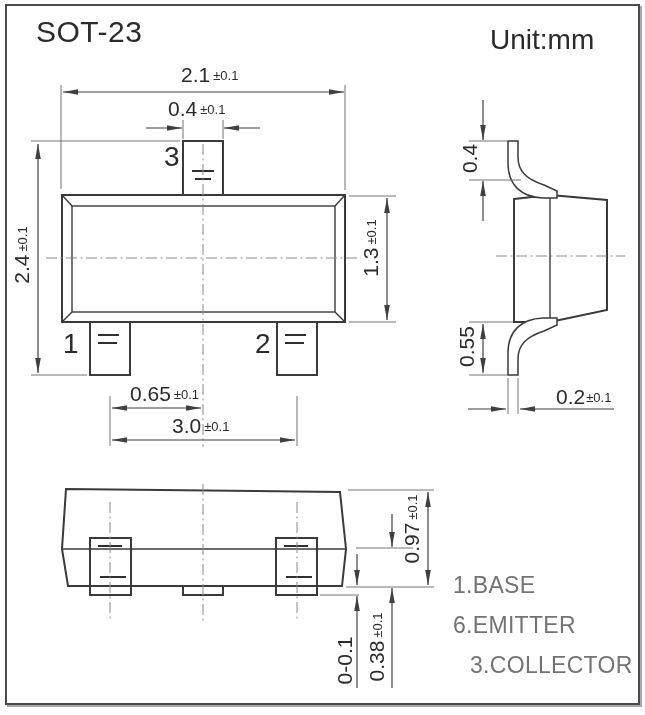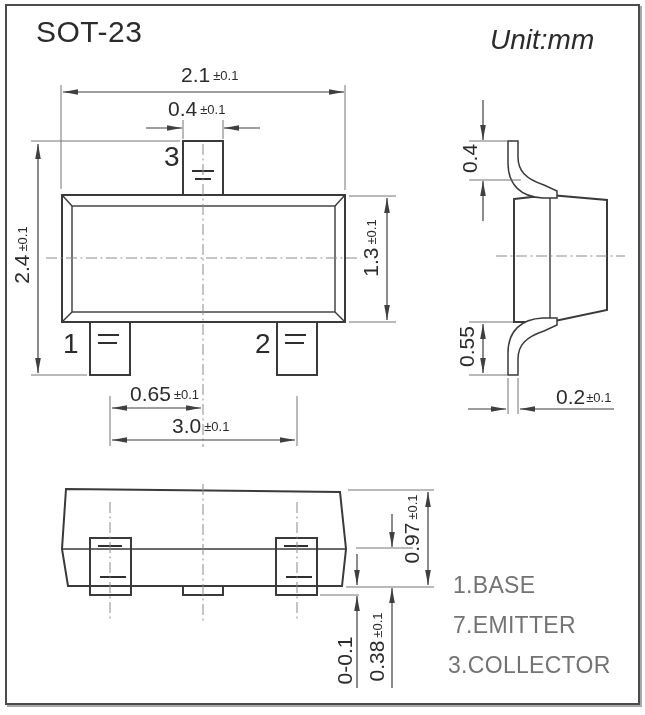--- a/index.html
+++ b/index.html
@@ -10,21 +10,21 @@
   svg{position:absolute;left:0;top:0;}
   .ol{stroke:#3a3a3a;stroke-width:2;fill:none;}
   .ot{stroke:#3a3a3a;stroke-width:1.4;fill:none;}
   .lead{stroke:#3a3a3a;stroke-width:1.5;fill:#ffffff;}
   .dl{stroke:#3f3f3f;stroke-width:1.2;fill:none;}
   .xl{stroke:#757575;stroke-width:1;fill:none;}
   .cl{stroke:#8a8a8a;stroke-width:1;fill:none;stroke-dasharray:11 3.5 2 3.5;}
   .mk{stroke:#2f2f2f;stroke-width:2;fill:none;}
   .lbl{position:absolute;white-space:nowrap;}
   .title{font-size:30px;letter-spacing:0.5px;}
-  .unit{font-size:28px;font-style:italic;}
+  .unit{font-size:28px;}
   .dim{position:absolute;white-space:nowrap;font-size:21px;color:#2b2b2b;}
   .dim .tol{font-size:13px;margin-left:3px;vertical-align:2px;}
   .rot{transform:rotate(-90deg);transform-origin:center;text-align:center;width:120px;}
   .pin{position:absolute;font-size:28px;color:#2b2b2b;}
   .legend-item{position:absolute;font-size:23px;color:#737373;letter-spacing:0.3px;}
 </style>
 </head>
 <body>
 
 <div id="page">
@@ -157,15 +157,15 @@
 
   <div class="dim rot" style="left:410px;top:145px;width:120px"><span class="val">0.4</span><span class="tol"></span></div>
   <div class="dim rot" style="left:407px;top:333px;width:120px"><span class="val">0.55</span><span class="tol"></span></div>
   <div class="dim" style="left:556px;top:385px"><span class="val">0.2</span><span class="tol" style="margin-left:1px">±0.1</span></div>
 
   <div class="dim rot" style="left:352px;top:517px"><span class="val">0.97</span><span class="tol">±0.1</span></div>
   <div class="dim rot" style="left:285px;top:647px"><span class="val">0-0.1</span><span class="tol"></span></div>
   <div class="dim rot" style="left:317px;top:635px"><span class="val">0.38</span><span class="tol">±0.1</span></div>
 
   <div class="legend-item" style="left:453px;top:572px">1.BASE</div>
-  <div class="legend-item" style="left:453px;top:612px">7.EMITTER</div>
-  <div class="legend-item" style="left:448px;top:652px">3.COLLECTOR</div>
+  <div class="legend-item" style="left:453px;top:612px">6.EMITTER</div>
+  <div class="legend-item" style="left:470px;top:652px">3.COLLECTOR</div>
 </div>
 
 </body></html>

